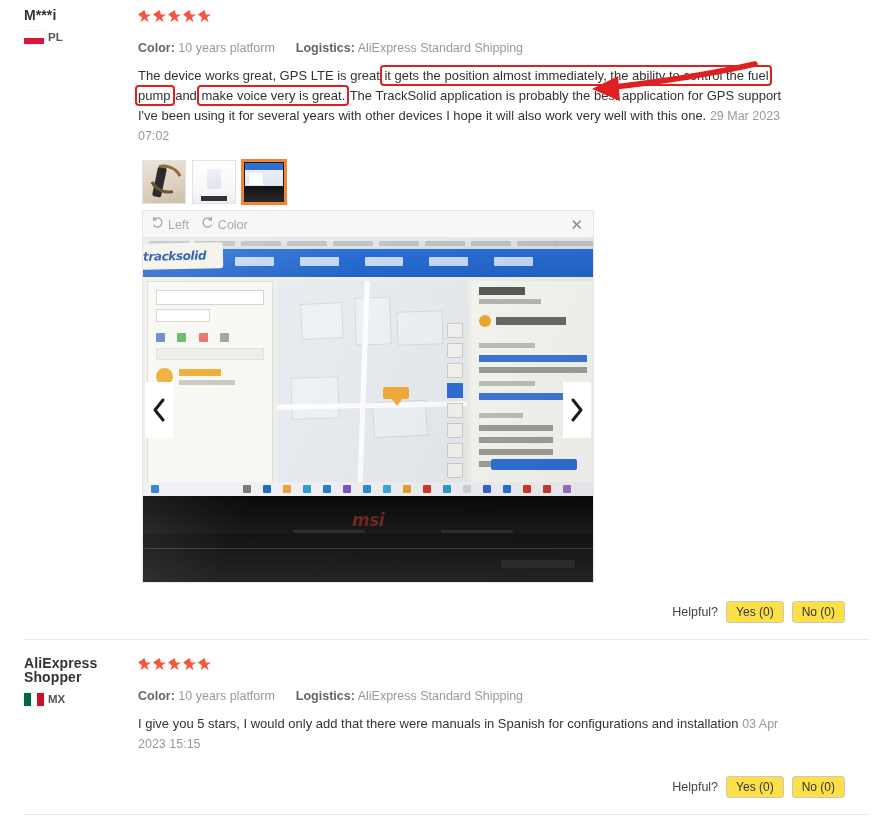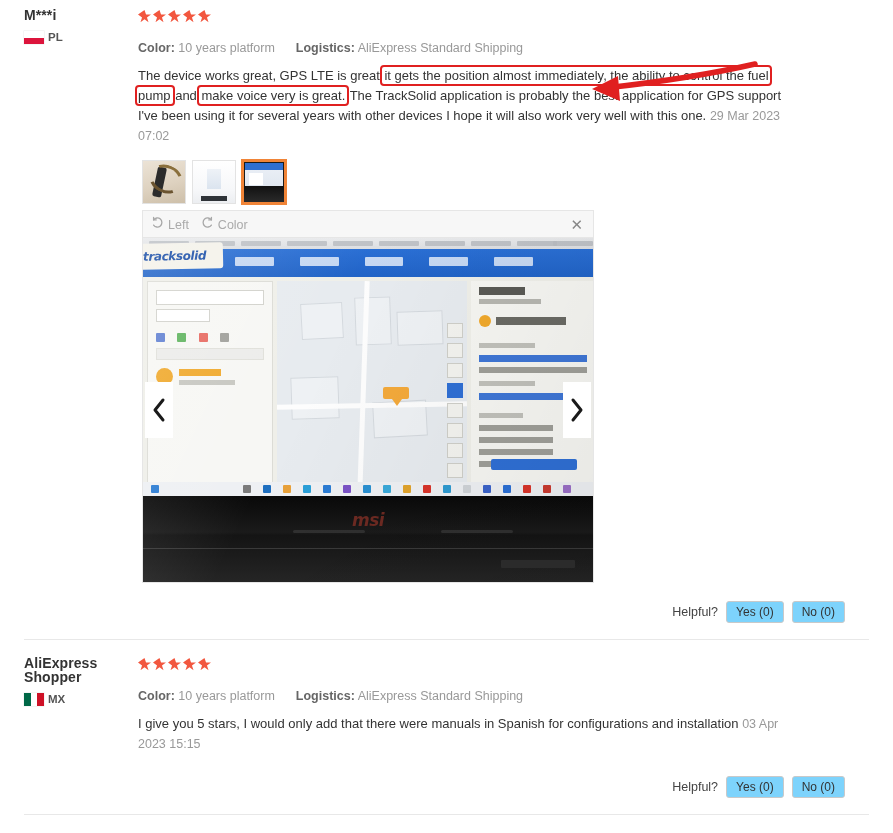--- a/index.html
+++ b/index.html
@@ -455,21 +455,21 @@
   }
   .helpful-label {
     font-size: 12.5px;
     color: #444;
   }
   .vote-btn {
     min-width: 52px;
     height: 22px;
     border: 1px solid #c9c9c9;
     border-radius: 3px;
-    background: #7dd3fc;
+    background: #fde047;
     font-family: "Liberation Sans", sans-serif;
     font-size: 12px;
     color: #333;
     cursor: pointer;
     padding: 0 9px;
     line-height: 20px;
   }
 
   .divider {
     height: 1px;

